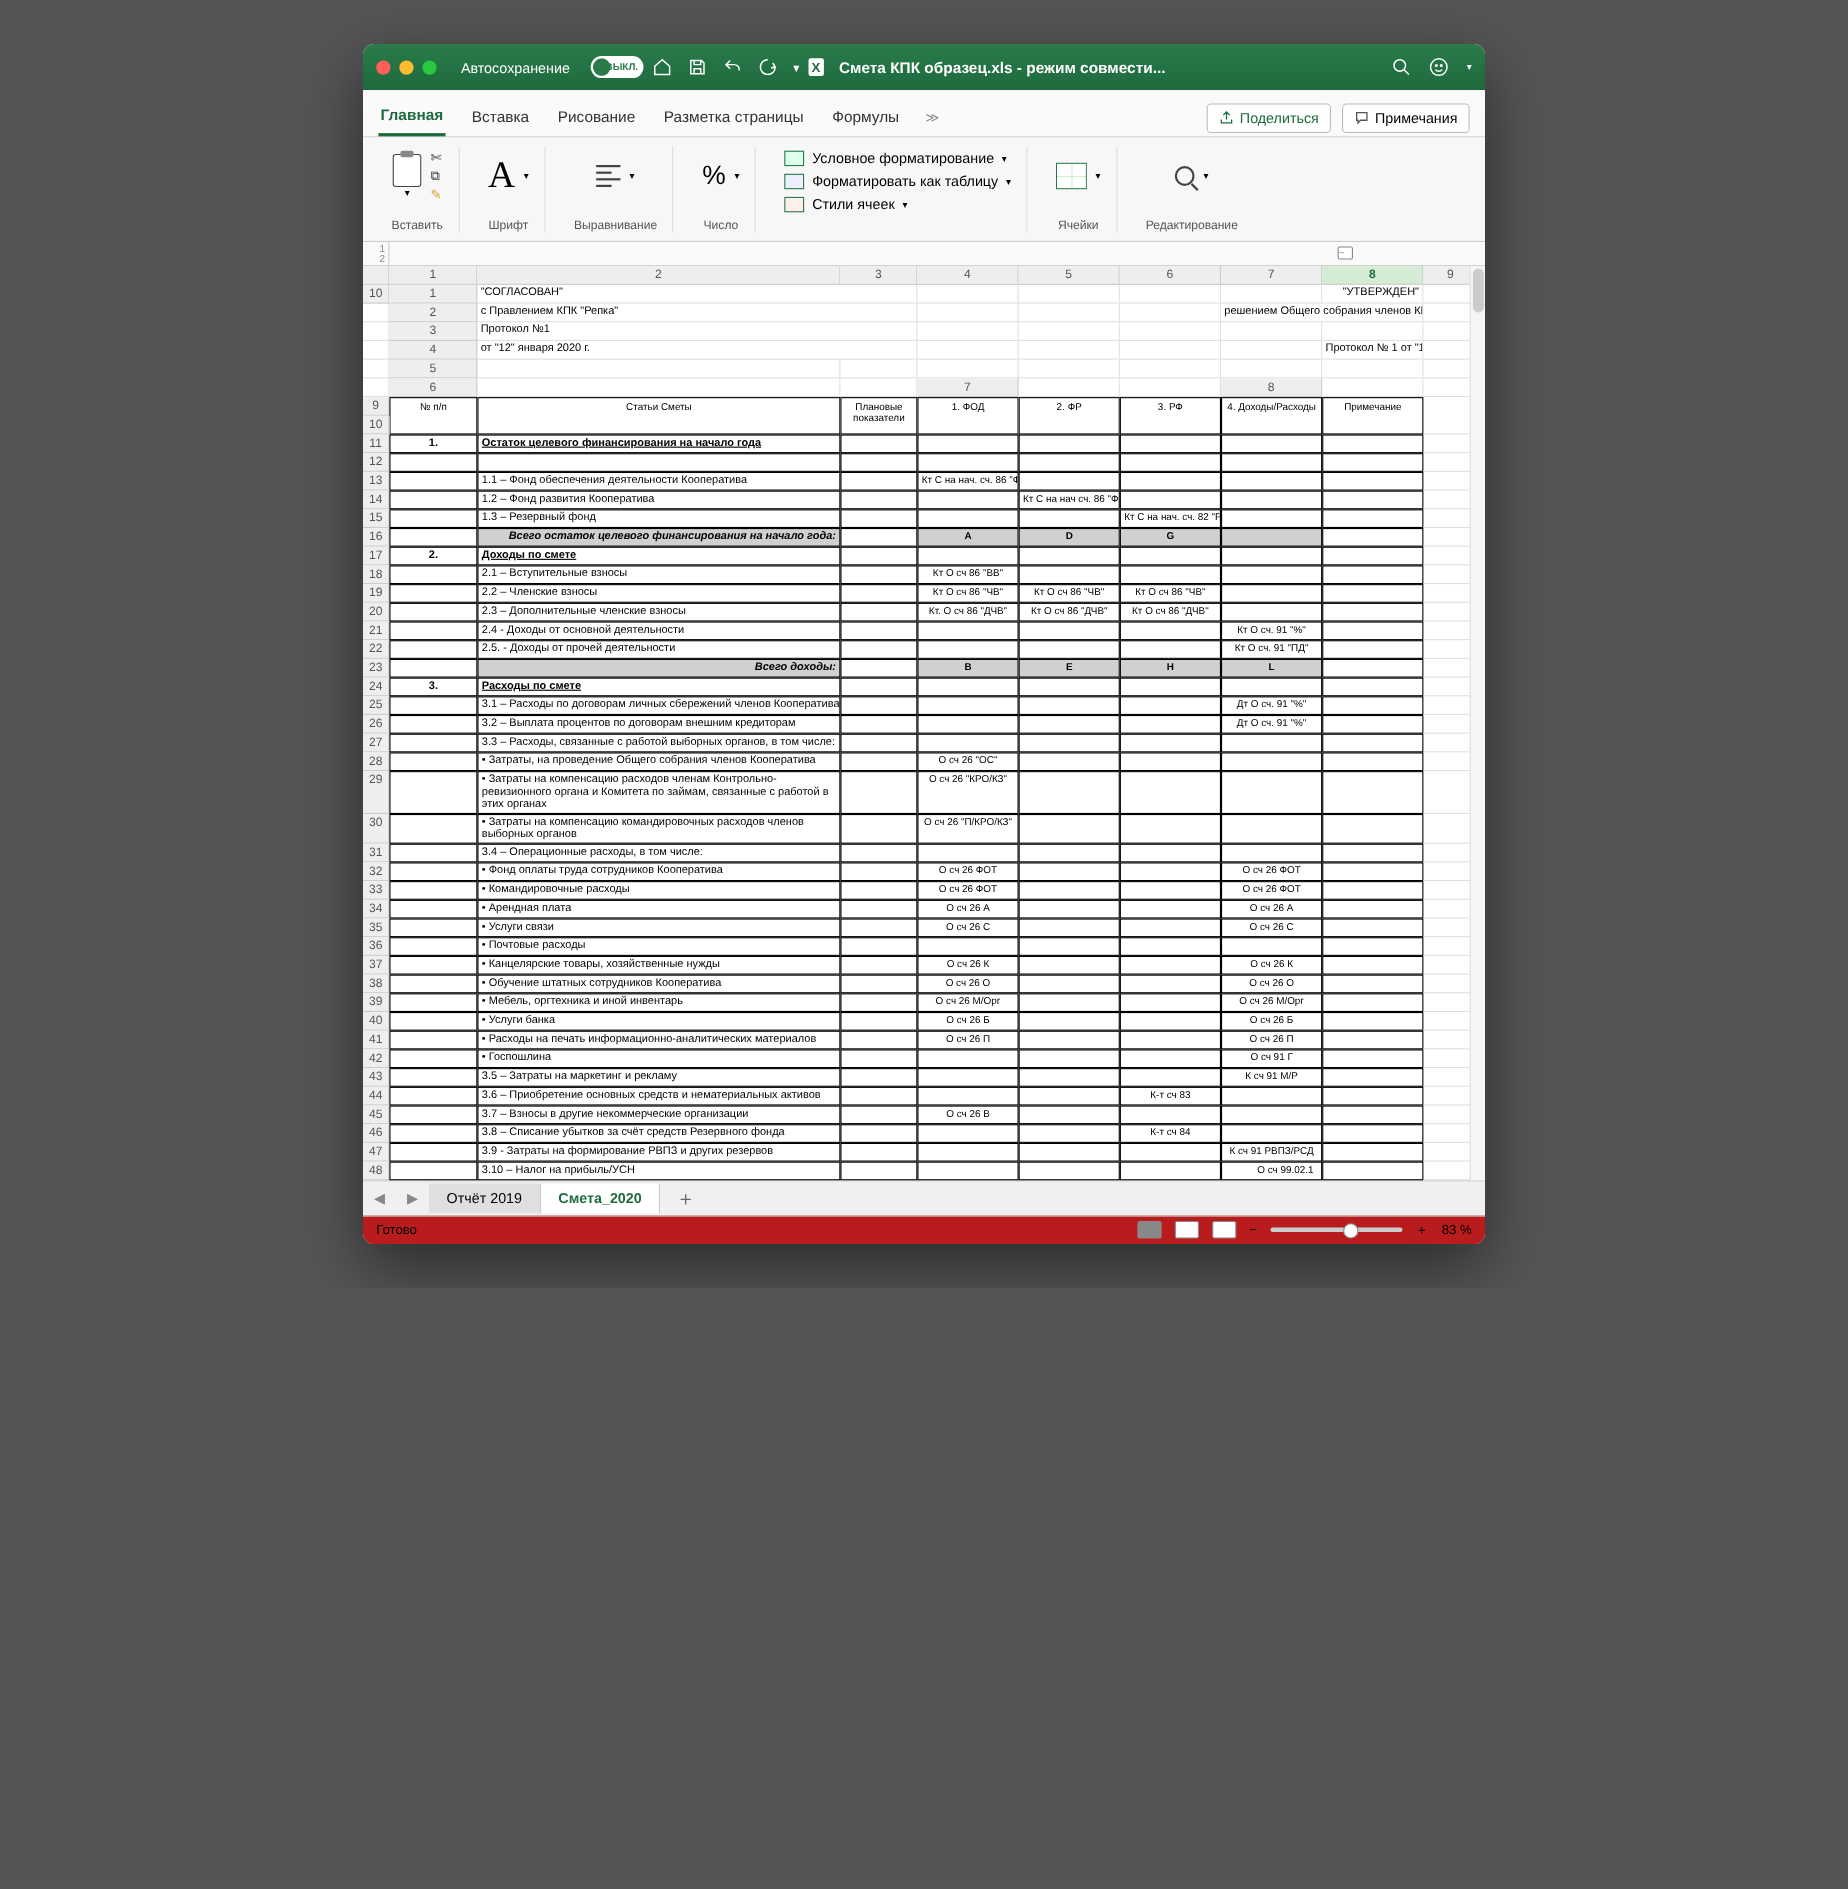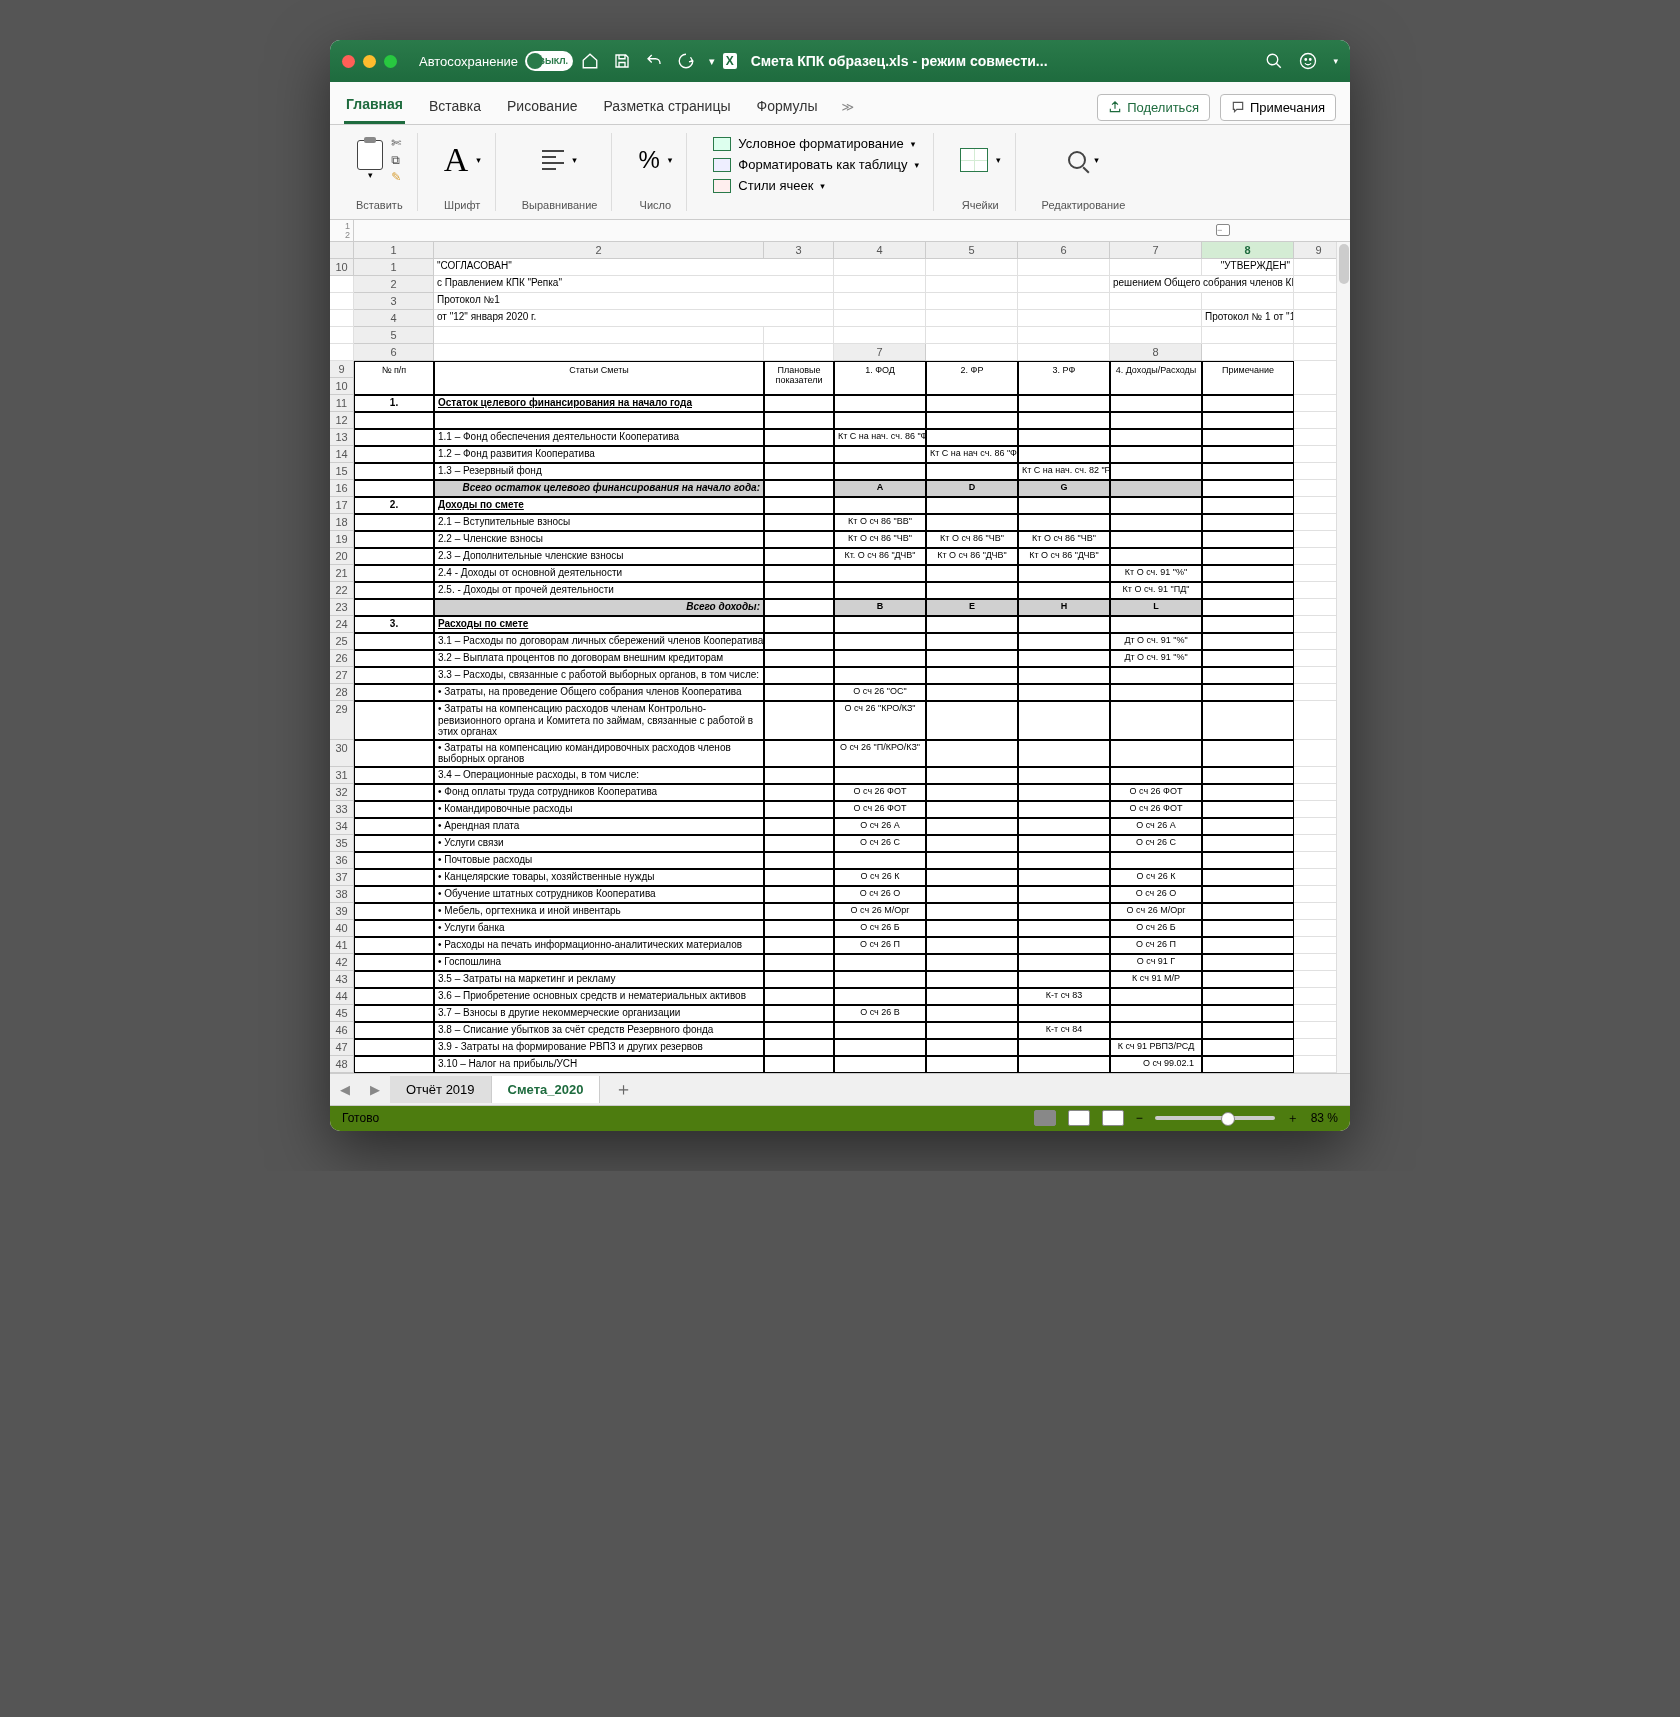--- a/index.html
+++ b/index.html
@@ -2,21 +2,21 @@
 <html><head>
 <meta charset="utf-8">
 <style>
 * { box-sizing: border-box; margin: 0; padding: 0; }
 body { font-family: -apple-system, "Helvetica Neue", Arial, sans-serif; background: #555; display: flex; justify-content: center; padding: 40px 0; }
 .window { width: 1020px; background: #fff; border-radius: 10px; box-shadow: 0 20px 60px rgba(0,0,0,.5); overflow: hidden; }
 .titlebar { background: linear-gradient(#2a7a4a, #1e6b3e); height: 42px; display: flex; align-items: center; padding: 0 12px; color: #fff; gap: 8px; }
 .traffic { display: flex; gap: 8px; margin-right: 14px; }
 .dot { width: 13px; height: 13px; border-radius: 50%; }
 .dot.red { background: #ff5f57; } .dot.yel { background: #febc2e; } .dot.grn { background: #28c840; }
-.autosave { font-size: 13px; display: flex; align-items: center; gap: 7px; }
+.autosave { font-size: 13px; display: flex; align-items: center; gap: 19px; }
 .toggle { width: 48px; height: 20px; background: #fff; border-radius: 10px; position: relative; font-size: 9px; color: #2a7a4a; display: flex; align-items: center; justify-content: flex-end; padding-right: 5px; font-weight: 700; }
 .toggle::before { content: ""; position: absolute; left: 2px; top: 2px; width: 16px; height: 16px; background: #2a7a4a; border-radius: 50%; }
 .tb-icons { display: flex; gap: 14px; align-items: center; font-size: 16px; }
 .tb-icons span, .tb-icons svg { cursor: pointer; }
 .doc-title { font-size: 14px; font-weight: 600; margin-left: 6px; }
 .tb-right { margin-left: auto; display: flex; gap: 16px; align-items: center; font-size: 16px; }
 .ribbon-tabs { display: flex; background: #fafafa; border-bottom: 1px solid #ccc; padding: 8px 14px 0; align-items: center; gap: 22px; font-size: 14px; }
 .rtab { padding: 6px 2px 9px; cursor: pointer; color: #333; }
 .rtab.active { color: #1e6b3e; font-weight: 600; border-bottom: 3px solid #1e6b3e; }
 .rt-arrow { color: #888; font-size: 12px; }
@@ -68,21 +68,21 @@
 .tbl.right { text-align: right; }
 .tbl.gray { background: #d0d0d0; font-weight: 700; }
 .tbl.ital { font-style: italic; }
 .tbl.u { text-decoration: underline; }
 .wrap { white-space: normal; line-height: 1.15; }
 .sheet-tabs { display: flex; align-items: center; border-top: 1px solid #ccc; height: 32px; font-size: 13px; background: #f0f0f0; }
 .st-nav { padding: 0 10px; color: #888; cursor: pointer; }
 .st-tab { padding: 6px 16px; background: #dfdfdf; border-right: 1px solid #ccc; cursor: pointer; }
 .st-tab.active { background: #fff; color: #1e6b3e; font-weight: 600; }
 .st-add { padding: 0 14px; font-size: 18px; color: #666; cursor: pointer; }
-.statusbar { display: flex; align-items: center; height: 26px; background: #4d7c0f; border-top: 1px solid #ccc; font-size: 12px; padding: 0 12px; gap: 14px; }
+.statusbar { display: flex; align-items: center; height: 26px; background: #b91c1c; border-top: 1px solid #ccc; font-size: 12px; padding: 0 12px; gap: 14px; }
 .sb-right { margin-left: auto; display: flex; align-items: center; gap: 12px; }
 .view-btn { width: 22px; height: 16px; border: 1px solid #888; border-radius: 2px; background: #fff; }
 .view-btn.active { background: #888; }
 .slider { width: 120px; height: 4px; background: #ccc; position: relative; border-radius: 2px; }
 .slider::after { content: ""; position: absolute; left: 55%; top: -4px; width: 12px; height: 12px; background: #fff; border: 1px solid #888; border-radius: 50%; }
 .scroll-v { position: absolute; right: 0; top: 0; bottom: 0; width: 14px; background: #f5f5f5; border-left: 1px solid #ddd; }
 .scroll-thumb { position: absolute; top: 2px; width: 10px; left: 2px; height: 40px; background: #ccc; border-radius: 5px; }
 svg.ic { width: 18px; height: 18px; stroke: #fff; fill: none; stroke-width: 1.8; }
 .care { font-size: 9px; }
 </style>

